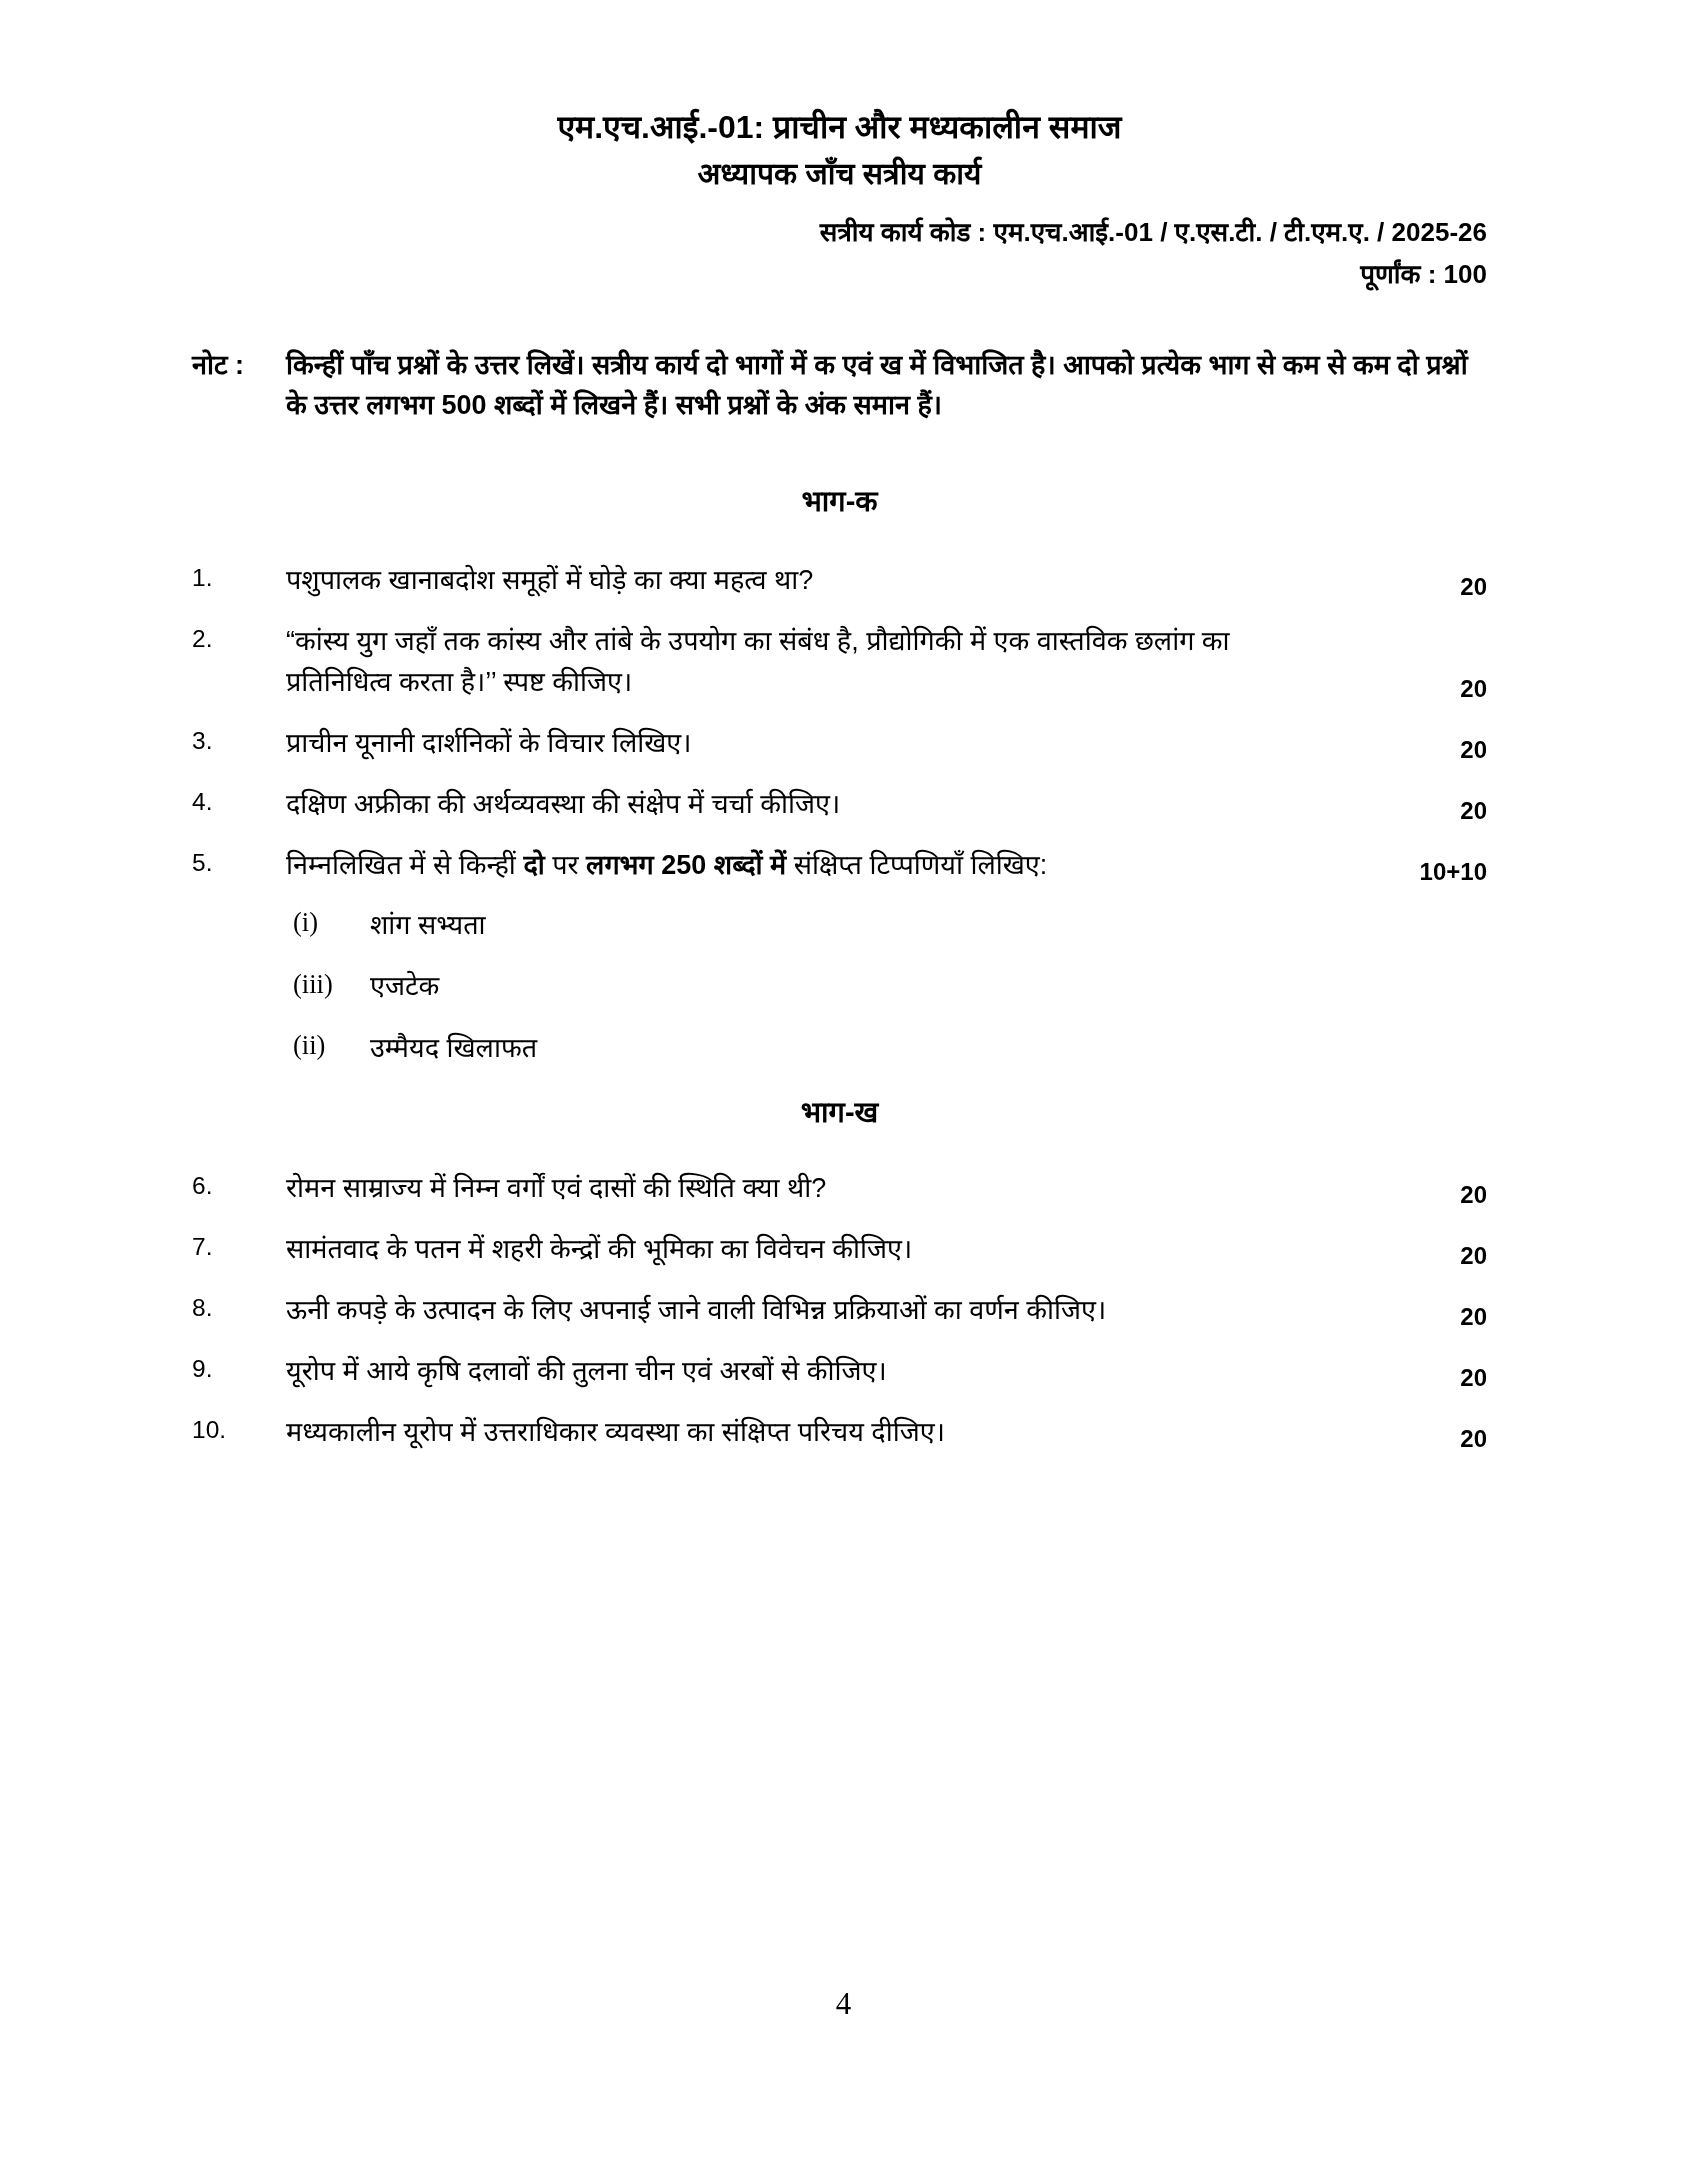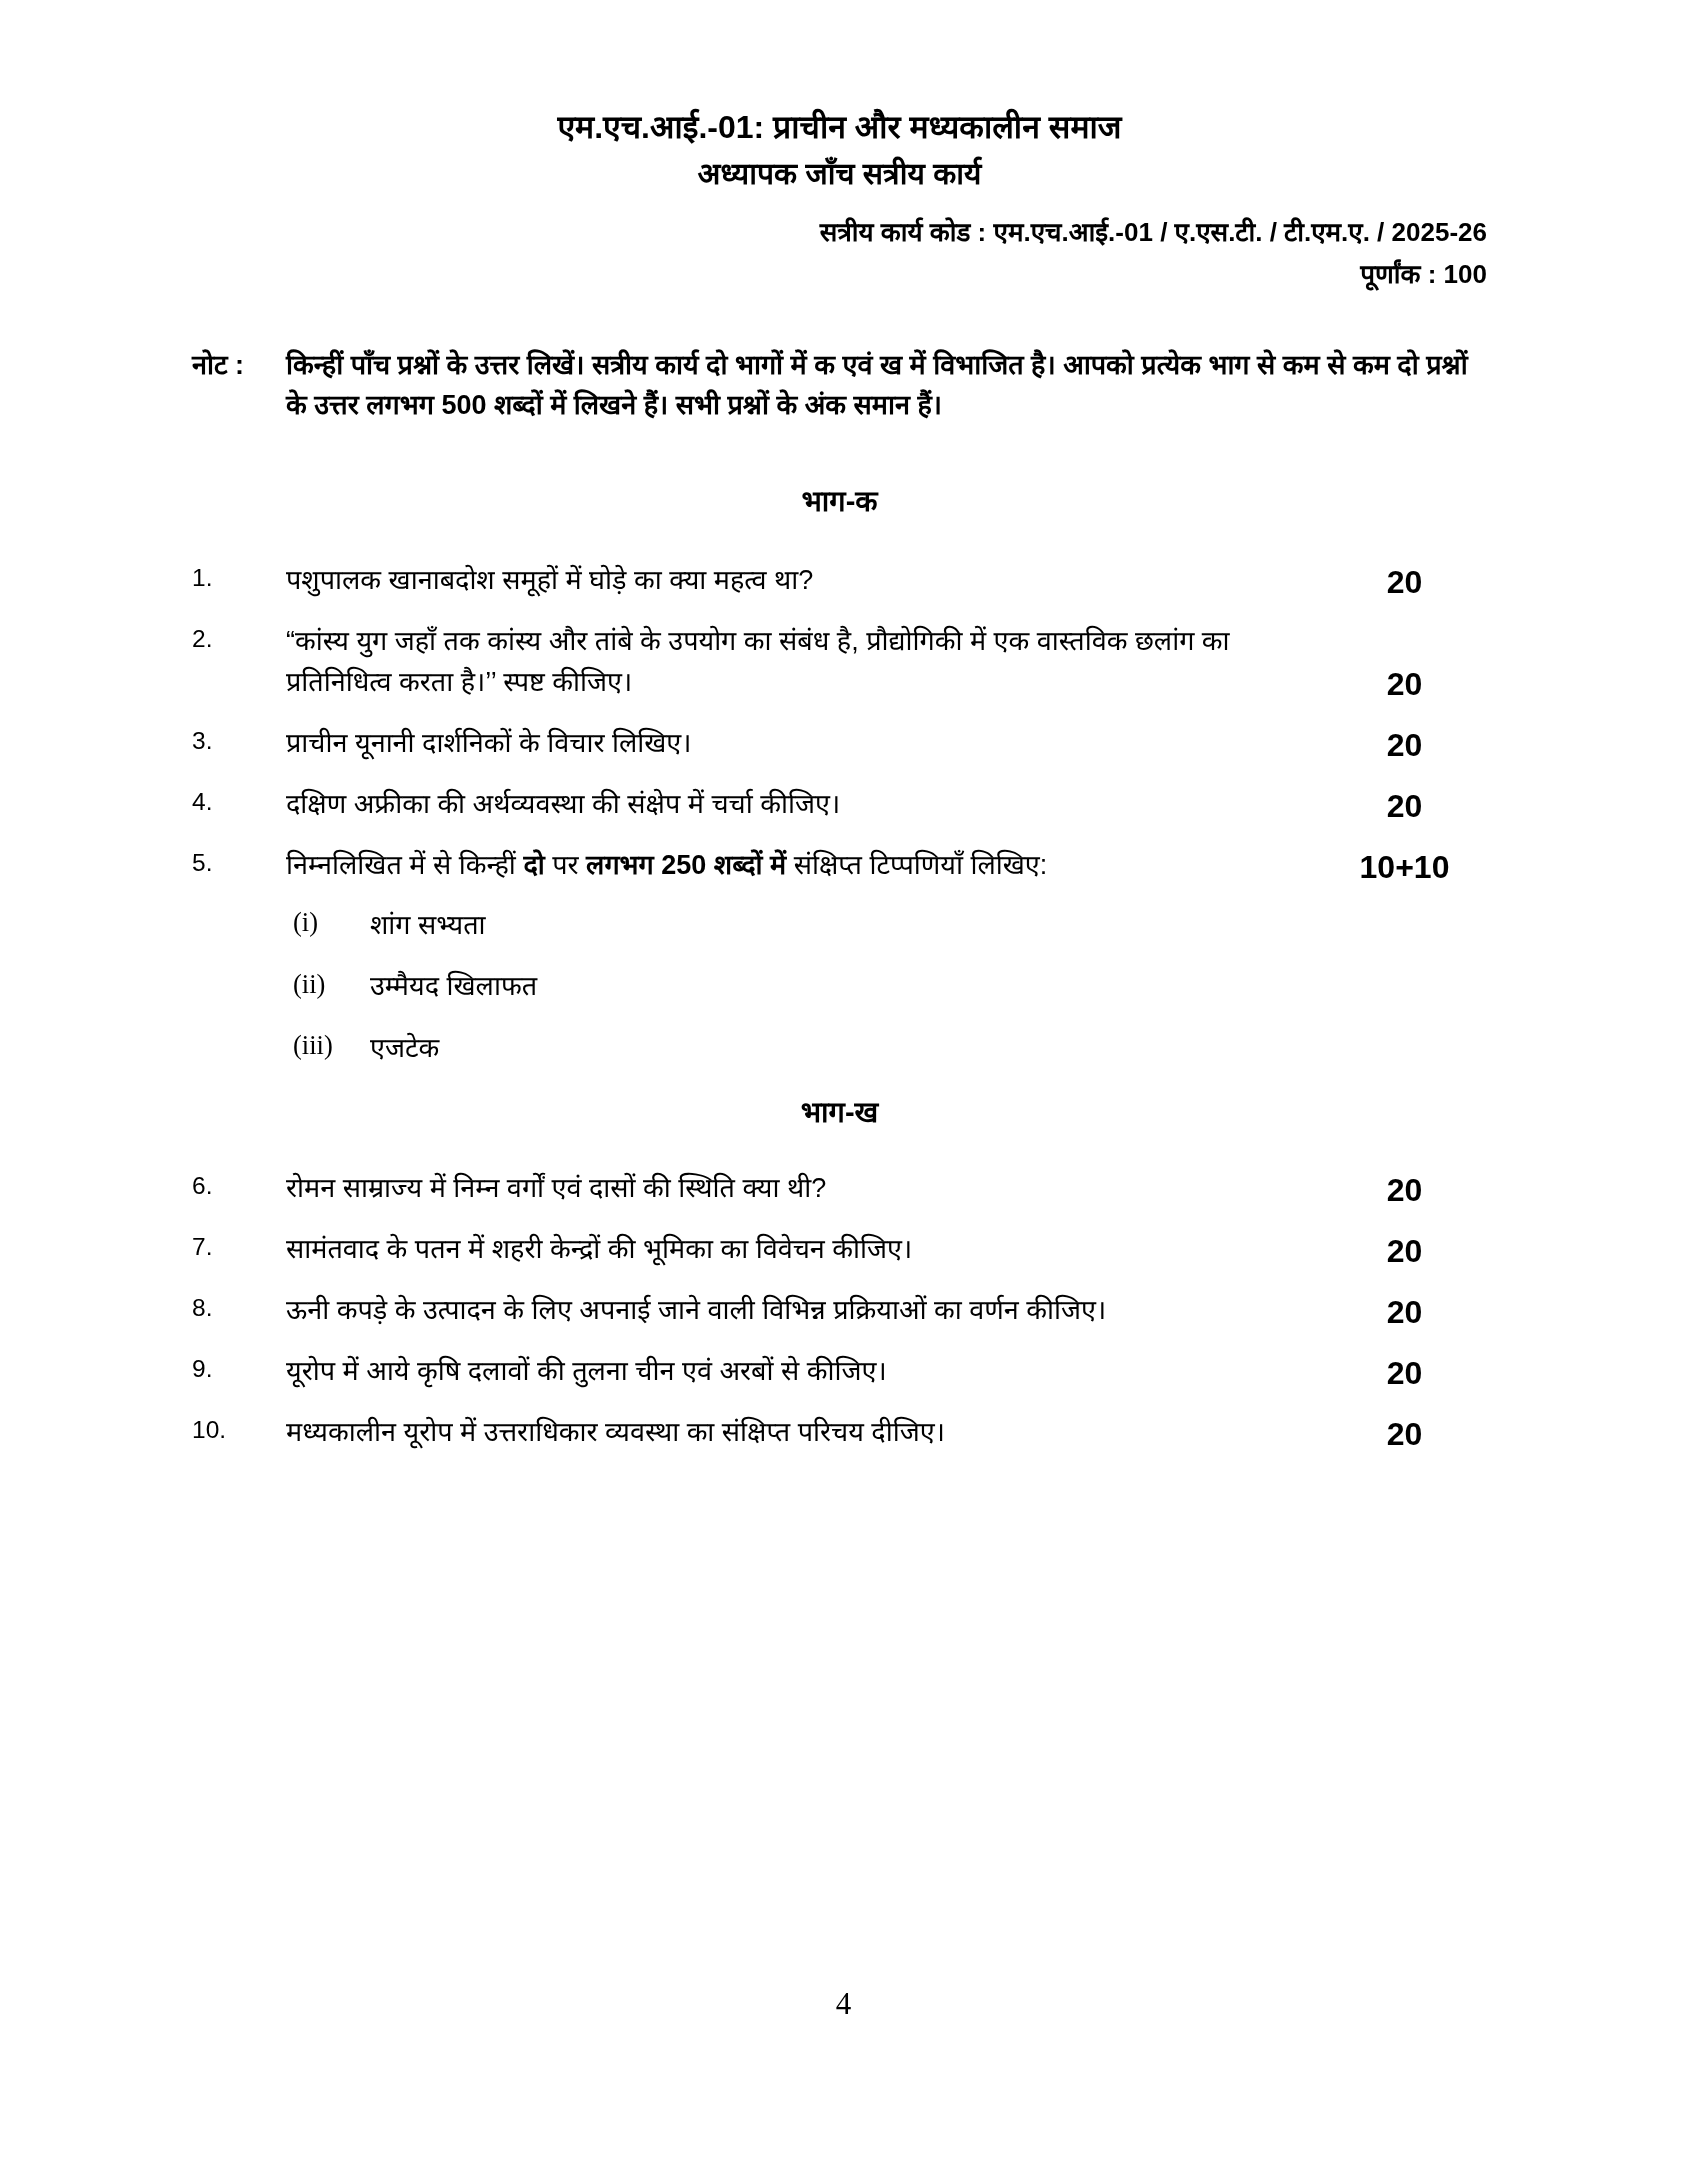--- a/index.html
+++ b/index.html
@@ -67,22 +67,22 @@
     padding-top: 4px;
   }
   .q-text {
     flex: none;
     width: 1036px;
     font-size: 27px;
     line-height: 1.52;
   }
   .q-marks {
     flex: 1;
-    text-align: center;
-    font-size: 32px;
+    text-align: right;
+    font-size: 24px;
     font-weight: bold;
     align-self: flex-end;
   }
   .bold-inline { font-weight: bold; }
   .sub-row {
     display: flex;
     margin-left: 101px;
     margin-bottom: 22.5px;
   }
   .sub-row.first { margin-top: 12px; }
@@ -154,27 +154,27 @@
       <span class="q-num">5.</span>
       <span class="q-text"><span>निम्नलिखित में से किन्हीं </span><span class="bold-inline">दो</span><span> पर </span><span class="bold-inline">लगभग 250 शब्दों में</span><span> संक्षिप्त टिप्पणियाँ लिखिए:</span></span>
       <span class="q-marks">10+10</span>
     </div>
 
     <div class="sub-row first">
       <span class="sub-num">(i)</span>
       <span class="sub-text">शांग सभ्यता</span>
     </div>
     <div class="sub-row">
+      <span class="sub-num">(iii)</span>
+      <span class="sub-text">एजटेक</span>
+    </div>
+    <div class="sub-row">
       <span class="sub-num">(ii)</span>
       <span class="sub-text">उम्मैयद खिलाफत</span>
     </div>
-    <div class="sub-row">
-      <span class="sub-num">(iii)</span>
-      <span class="sub-text">एजटेक</span>
-    </div>
 
     <div class="section-heading heading-b">भाग-ख</div>
 
     <div class="q-row">
       <span class="q-num">6.</span>
       <span class="q-text">रोमन साम्राज्य में निम्न वर्गों एवं दासों की स्थिति क्या थी?</span>
       <span class="q-marks">20</span>
     </div>
 
     <div class="q-row">

